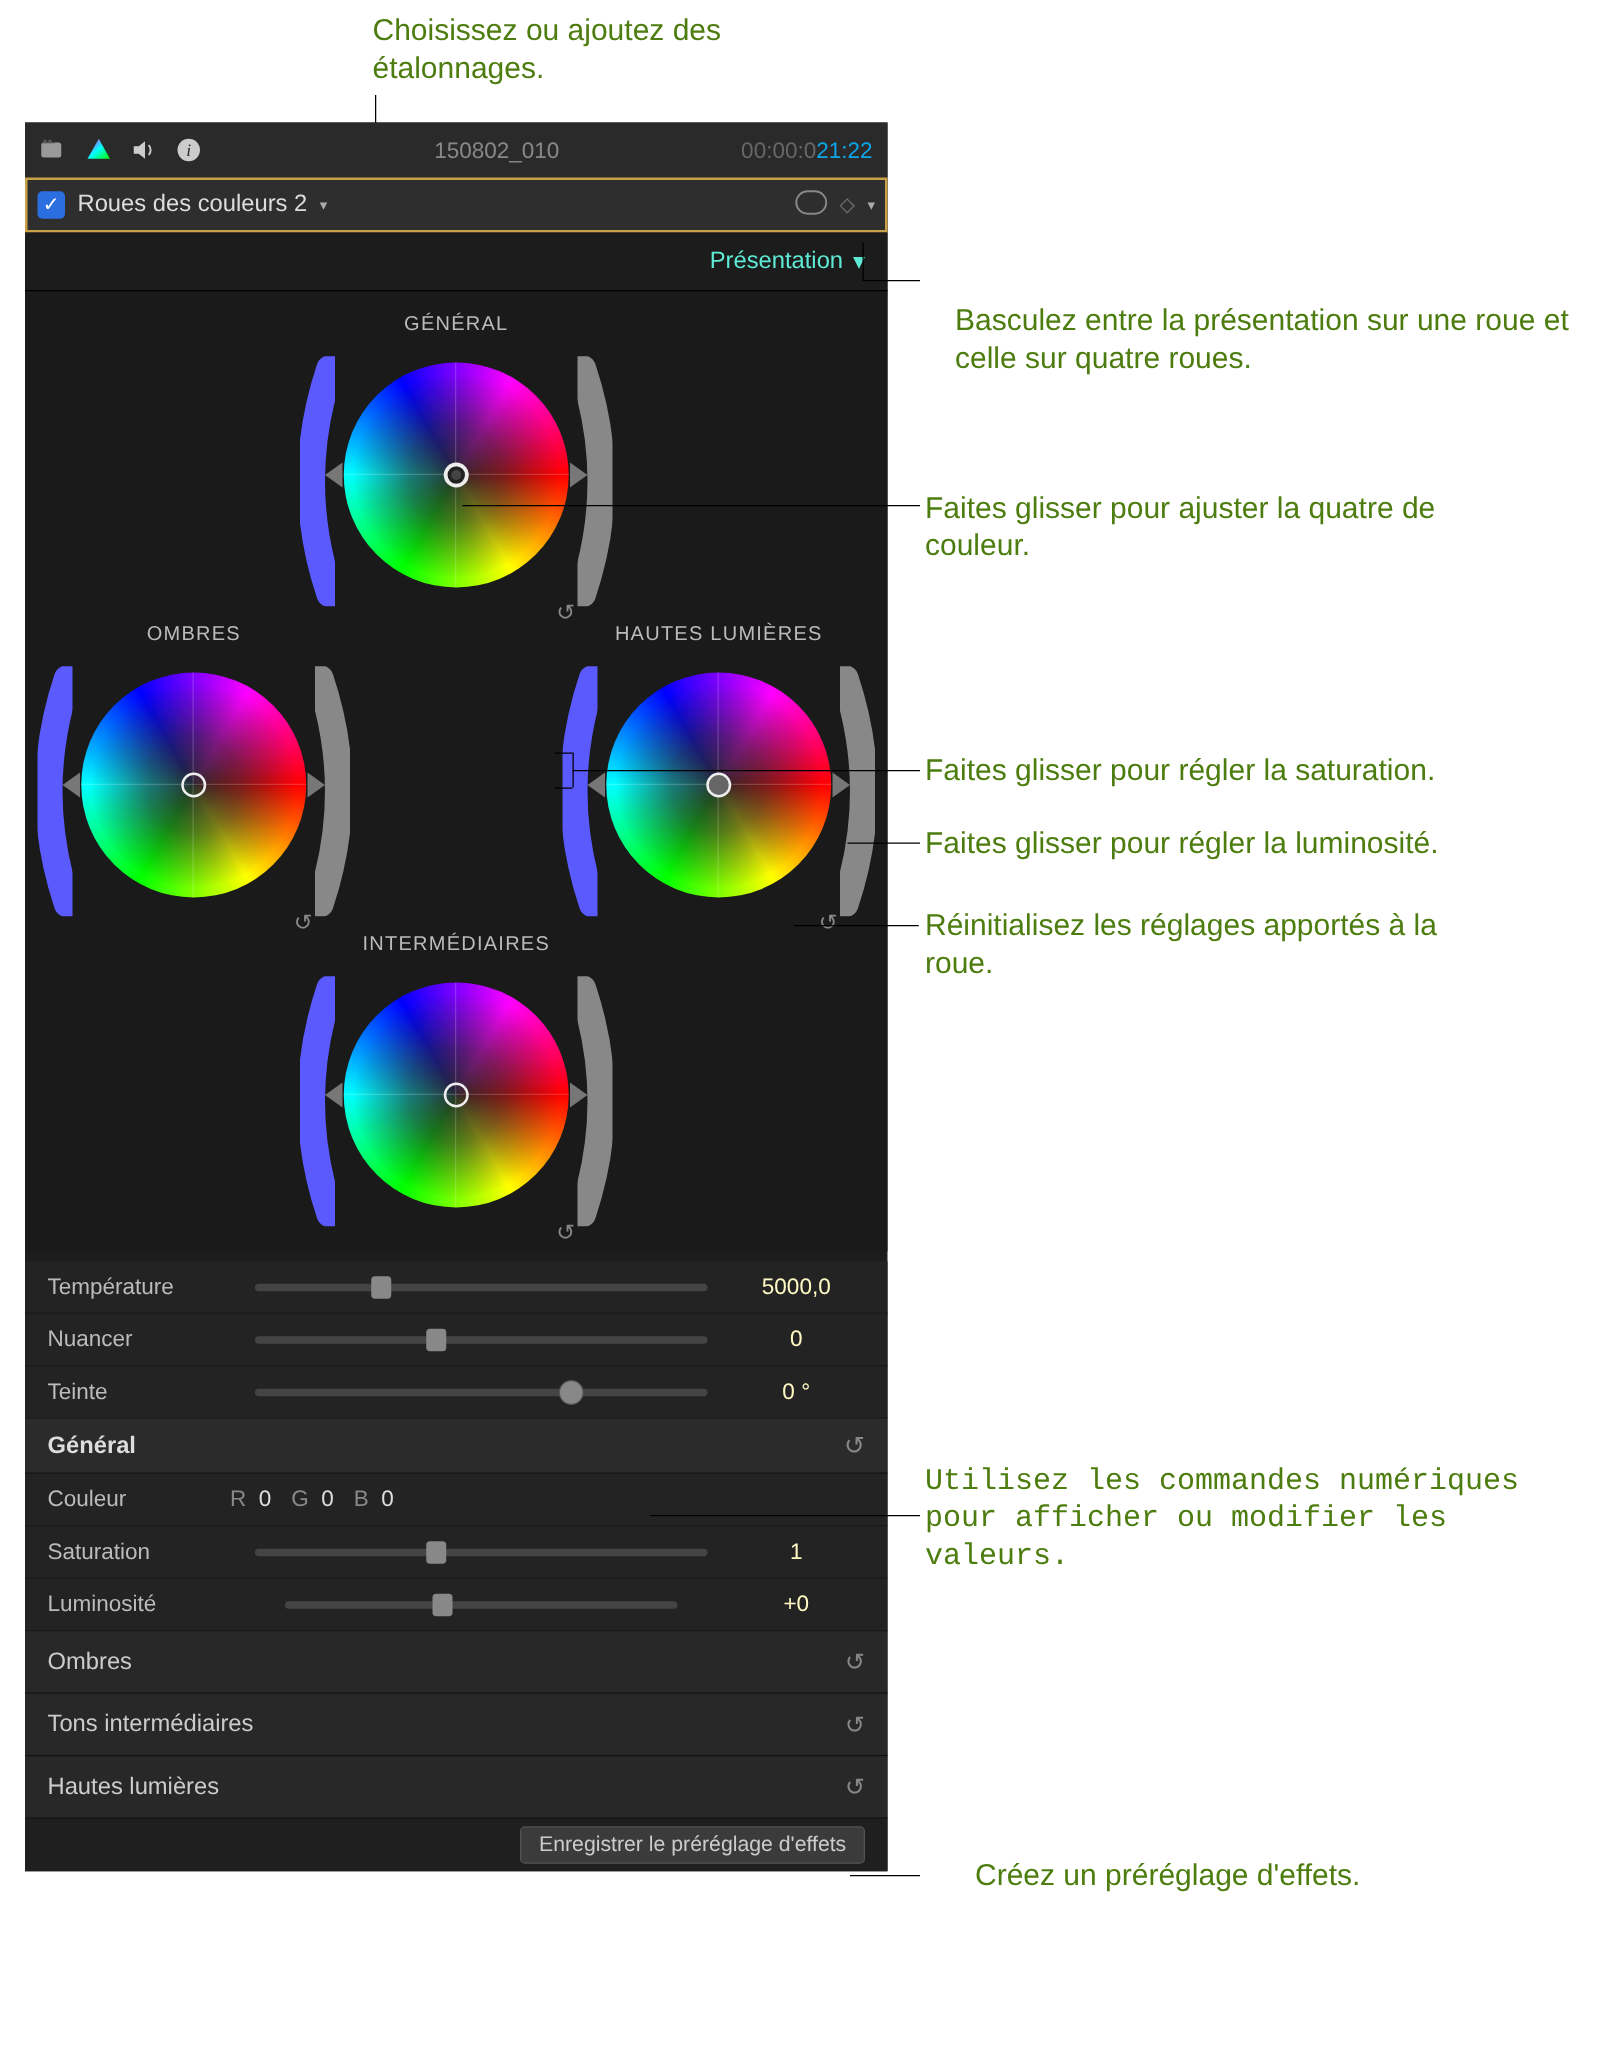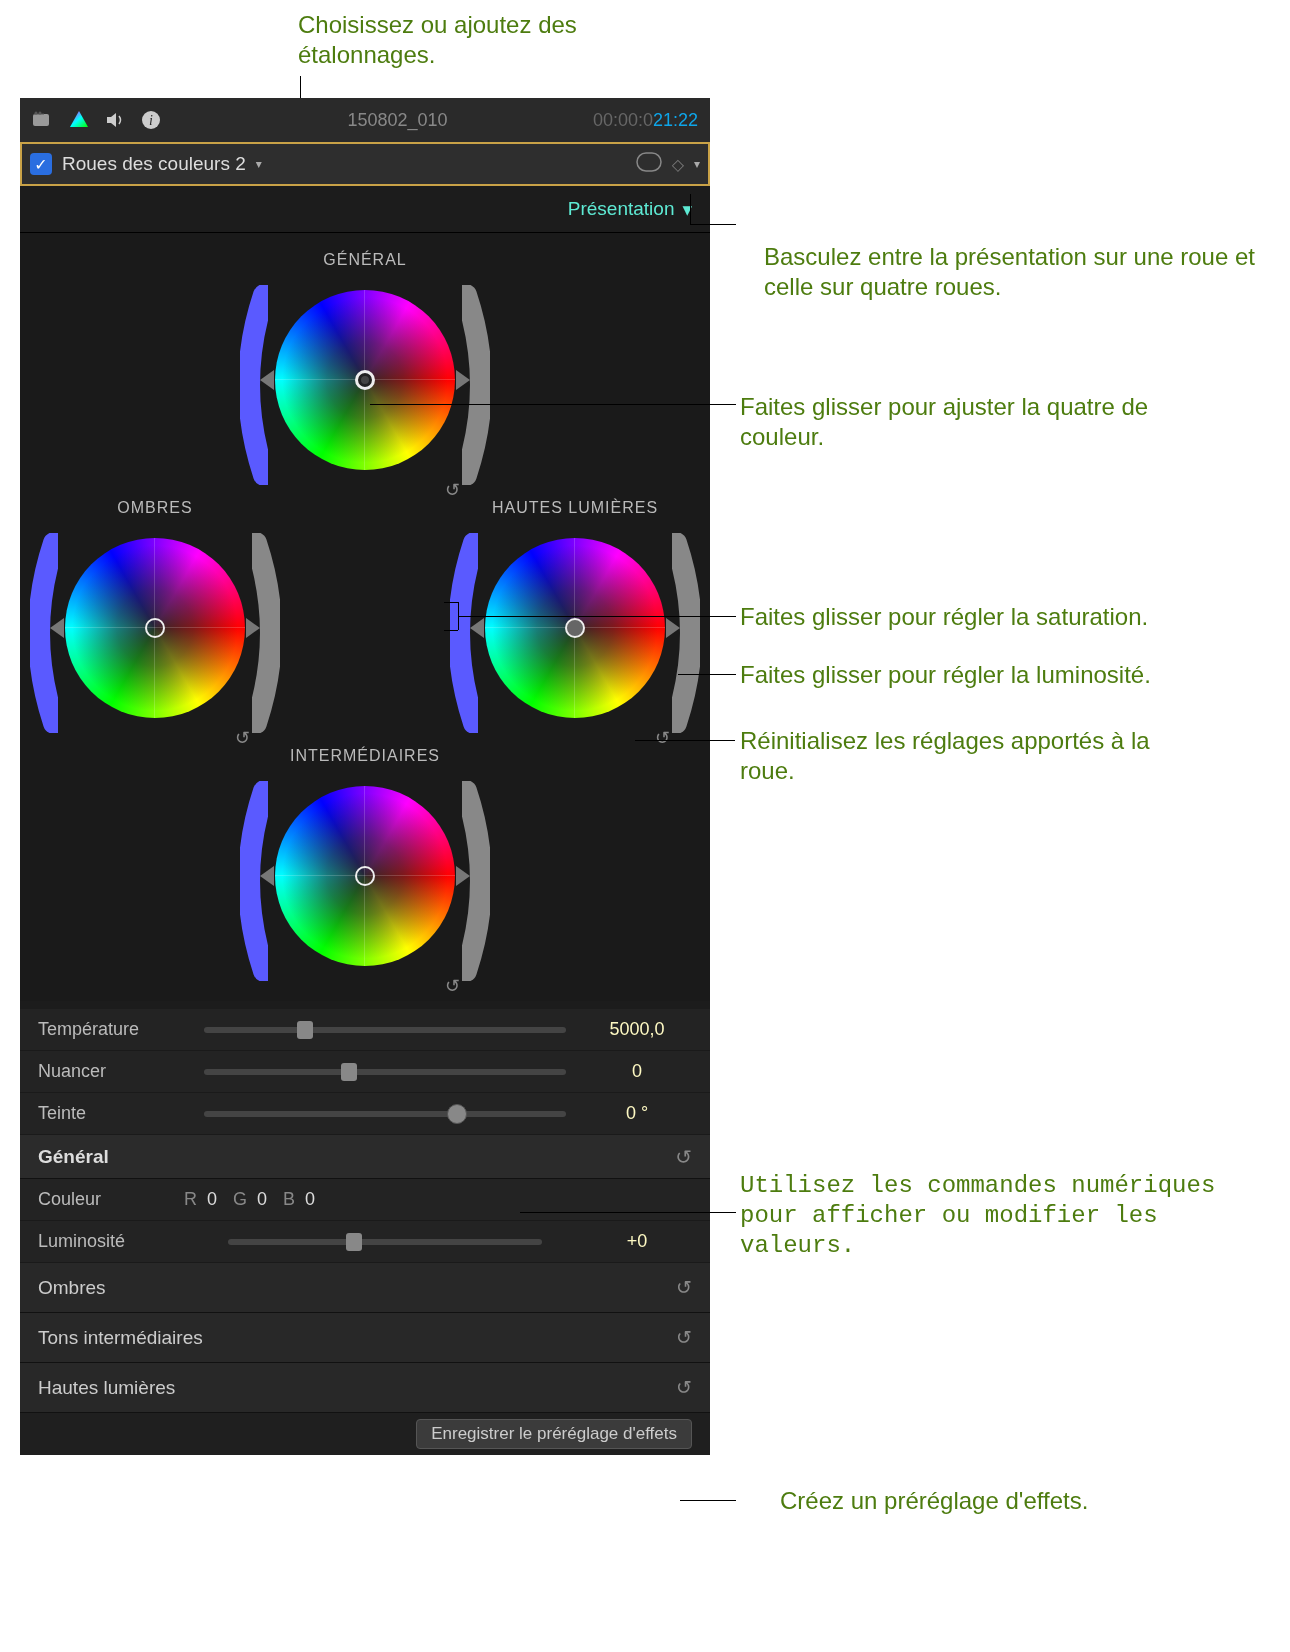--- a/index.html
+++ b/index.html
@@ -327,20 +327,27 @@
     <span class="reset">↺</span>
   </div>
   <div class="numeric-row">
     <div class="label">Couleur</div>
     <div class="rgb">
       <div><span class="ch">R</span><span class="val">0</span></div>
       <div><span class="ch">G</span><span class="val">0</span></div>
       <div><span class="ch">B</span><span class="val">0</span></div>
     </div>
   </div>
+  <div class="slider-row" style="background:#232323;">
+    <div class="label">Saturation</div>
+    <div class="slider-track">
+        <div class="thumb" style="left:40%;"></div>
+      </div>
+    <div class="value">1</div>
+  </div>
   <div class="slider-row" style="background:#232323;gap:24px;">
     <div class="label">Luminosité</div>
     <div class="slider-track">
         <div class="thumb" style="left:40%;"></div>
       </div>
     <div class="value">+0</div>
   </div>
 
   <div class="collapsed-section">
     <span>Ombres</span>

